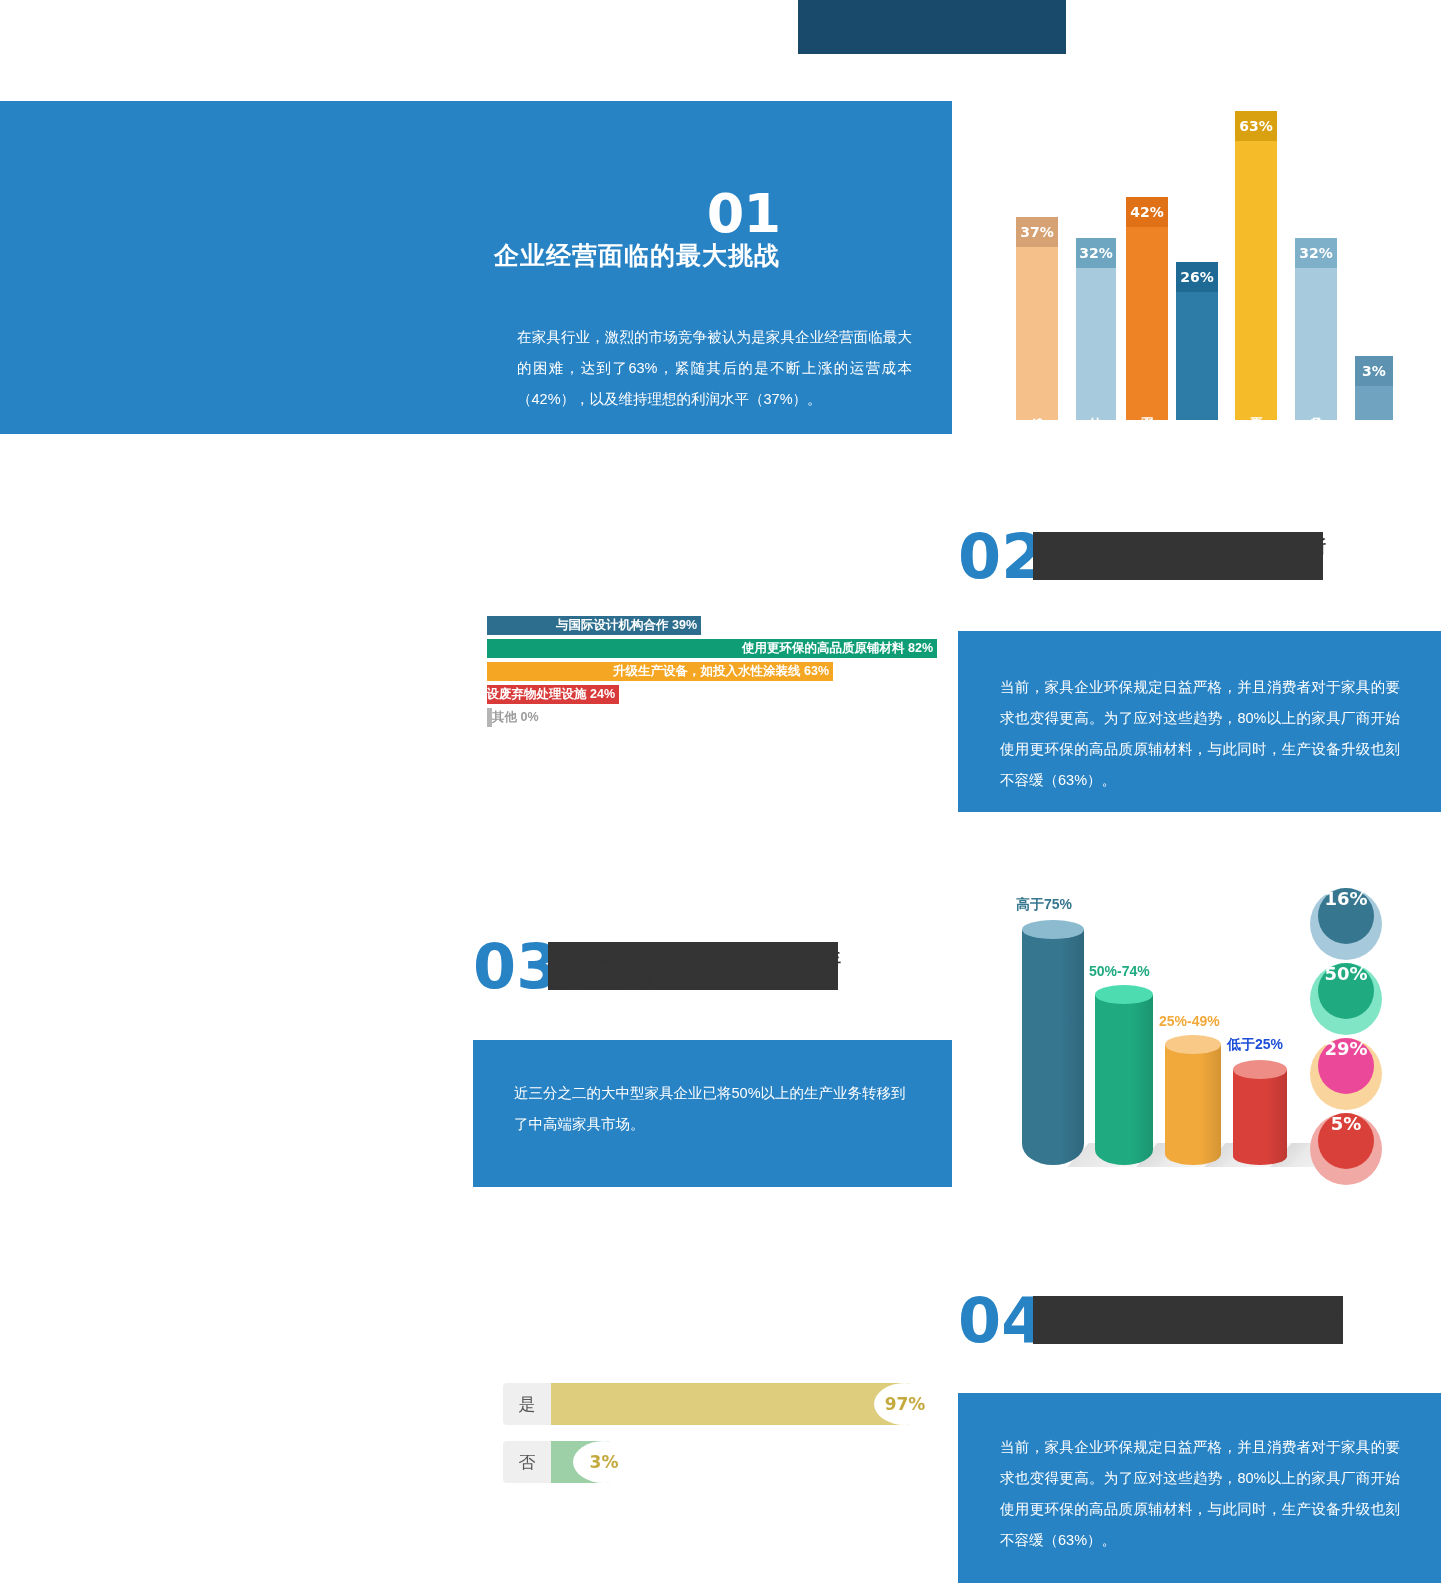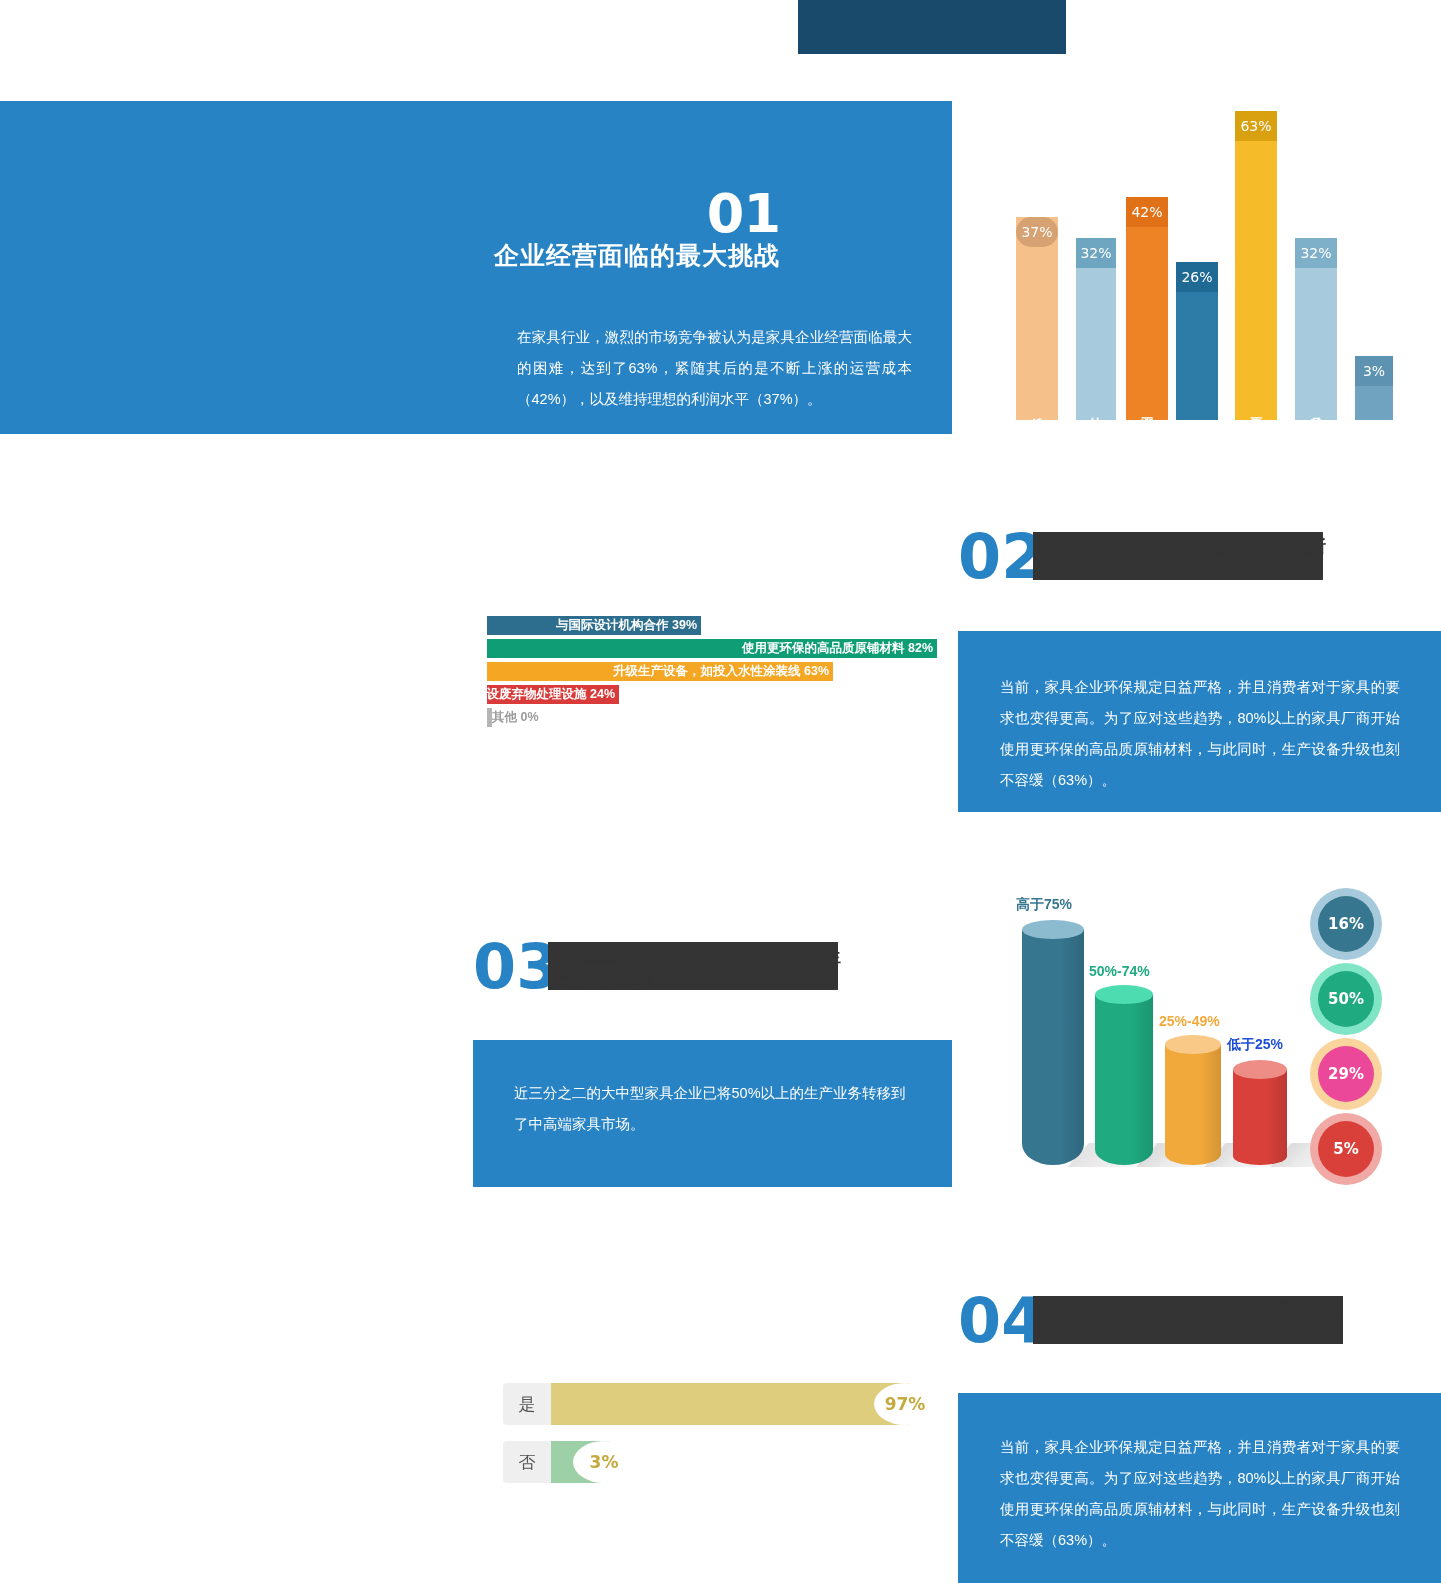--- a/index.html
+++ b/index.html
@@ -47,21 +47,21 @@
   
   .vchart { position: absolute; left: 1003px; top: 115px; width: 395px; height: 305px; }
   .vbar {
     position: absolute; bottom: 0;
     display: flex; flex-direction: column;
     box-shadow: 0 0 0 1px rgba(255,255,255,0.0);
   }
   .vbar-cap {
     height: 30px; flex: none;
     display: flex; align-items: center; justify-content: center;
-    font-size: 14px; font-weight: normal; color: #ffffff;
+    font-size: 14px; font-weight: bold; color: #ffffff;
     font-family: "DejaVu Sans", sans-serif;
   }
   .vbar-body {
     flex: 1 1 auto; position: relative;
     display: flex; align-items: flex-end; justify-content: center;
     padding-bottom: 4px;
   }
   .vbar-label {
     writing-mode: vertical-rl; text-orientation: upright;
     font-size: 12.5px; font-weight: bold; color: #ffffff;
@@ -154,22 +154,22 @@
     font-family: "Liberation Sans", sans-serif;
   }
   .cyl-shadow {
     position: absolute; bottom: 8px; height: 24px;
     background: linear-gradient(100deg, rgba(160,160,160,0.30), rgba(200,200,200,0.05));
     transform: skewX(-42deg);
   }
   .badge {
     position: absolute; width: 60px; height: 60px;
     border-radius: 50%;
-    display: flex; align-items: center; justify-content: center;
-    font-size: 15px; font-weight: bold; color: #ffffff;
+    display: flex; align-items: flex-start; justify-content: center;
+    font-size: 18px; font-weight: bold; color: #ffffff;
     font-family: "DejaVu Sans", sans-serif;
   }
 
   
   .s4-head { position: absolute; left: 958px; top: 1292px; }
   .s4-title-redaction {
     position: absolute; left: 1033px; top: 1296px;
     width: 310px; height: 48px; background: #343434;
   }
   .s4-title {
@@ -222,21 +222,21 @@
 
   <div class="s1-panel"></div>
   <div class="s1-head">
     <span class="num-01">01</span>
     <span class="s1-title">企业经营面临的最大挑战</span>
   </div>
   <div class="s1-body">在家具行业，激烈的市场竞争被认为是家具企业经营面临最大的困难，达到了63%，紧随其后的是不断上涨的运营成本（42%），以及维持理想的利润水平（37%）。</div>
 
   <div class="vchart">
       <div class="vbar" style="left: 13px; width: 42px; height: 203px; background: rgb(245, 192, 138);">
-        <div class="vbar-cap" style="background: rgb(214, 161, 115); border-radius: 15px;">37%</div>
+        <div class="vbar-cap" style="background: rgb(214, 161, 115);">37%</div>
         <div class="vbar-body">
           <span class="vbar-label">维持理想的利润水平</span>
         </div>
       </div>
       <div class="vbar" style="left: 73px; width: 40px; height: 182px; background: rgb(167, 203, 221);">
         <div class="vbar-cap" style="background: rgb(110, 165, 192);">32%</div>
         <div class="vbar-body">
           <span class="vbar-label">快速变化的消费需求</span>
         </div>
       </div>

